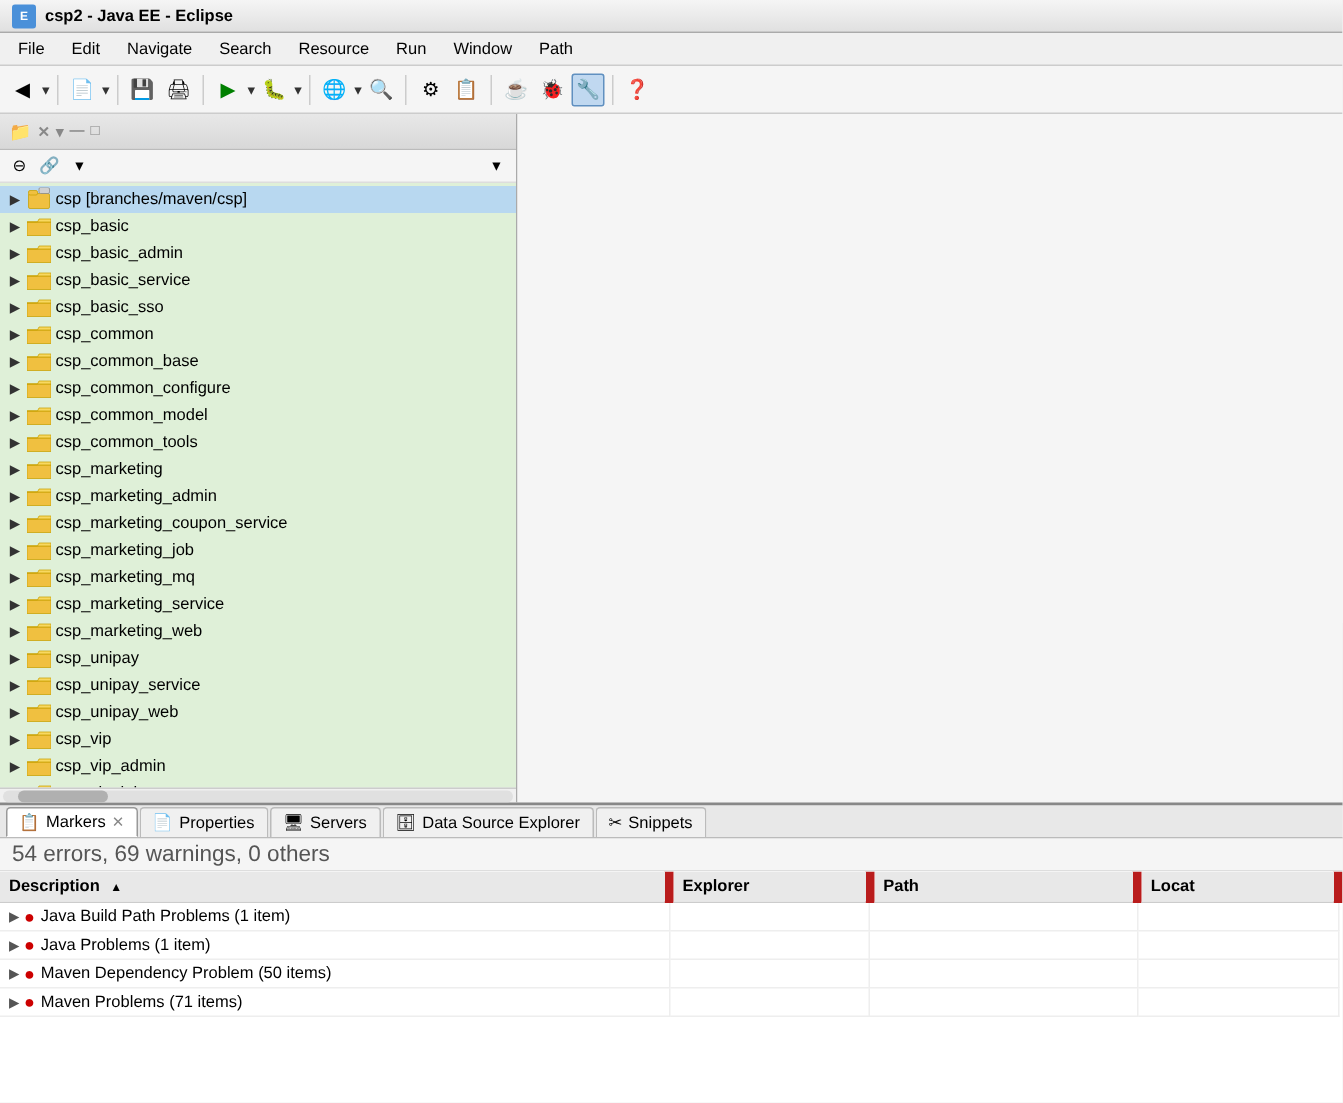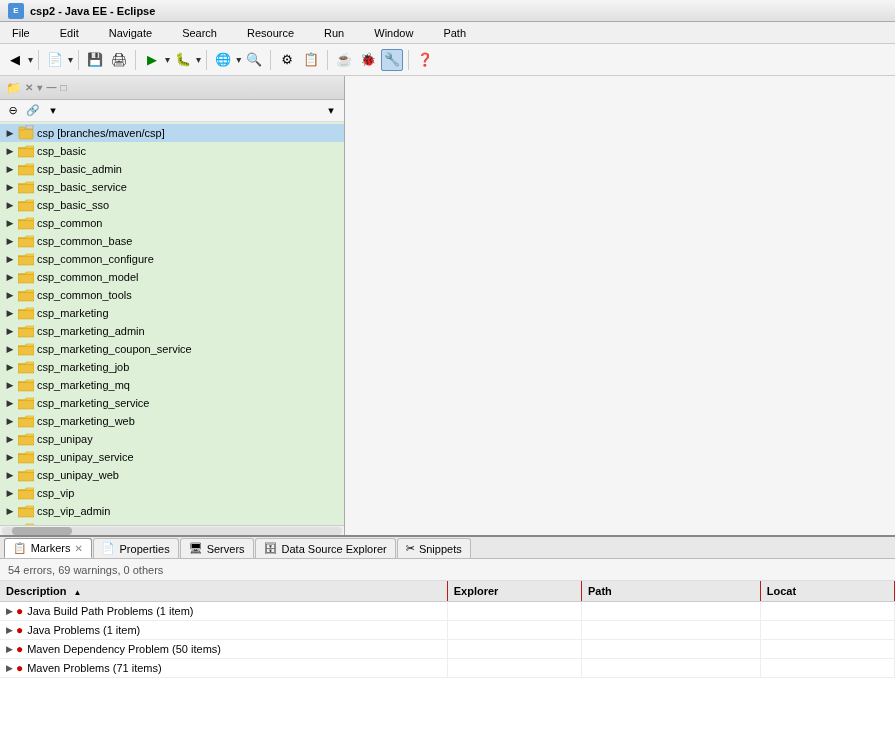--- a/index.html
+++ b/index.html
@@ -19,21 +19,21 @@
     .titlebar-icon { width: 16px; height: 16px; margin-right: 6px; background: #4a90d9; border-radius: 2px; display: inline-flex; align-items: center; justify-content: center; color: white; font-size: 8px; font-weight: bold; }
 
     
     .menubar {
       background: #f0f0f0;
       height: 22px;
       display: flex;
       align-items: center;
       padding: 0 4px;
       border-bottom: 1px solid #ccc;
-      gap: 14px;
+      gap: 2px;
     }
     .menubar-item {
       padding: 2px 8px;
       font-size: 11px;
       cursor: pointer;
       border-radius: 2px;
     }
 
     
     .toolbar {
@@ -181,39 +181,39 @@
     }
     .tab-close { font-size: 10px; color: #888; cursor: pointer; }
 
     .bottom-toolbar {
       background: #f5f5f5;
       height: 22px;
       display: flex;
       align-items: center;
       padding: 0 8px;
       border-bottom: 1px solid #ddd;
-      font-size: 11px;
+      font-size: 15px;
       color: #555;
     }
 
     
     .markers-table-container {
       flex: 1;
       overflow-y: auto;
       background: #fff;
     }
     .markers-table {
       width: 100%;
       border-collapse: collapse;
       font-size: 11px;
     }
     .markers-table th {
       background: #e8e8e8;
       border-bottom: 1px solid #ccc;
-      border-right: 1px solid #b91c1c;
+      border-right: 6px solid #b91c1c;
       padding: 2px 6px;
       text-align: left;
       font-weight: bold;
       height: 20px;
       position: sticky;
       top: 0;
     }
     .markers-table td {
       border-bottom: 1px solid #eee;
       border-right: 1px solid #eee;

